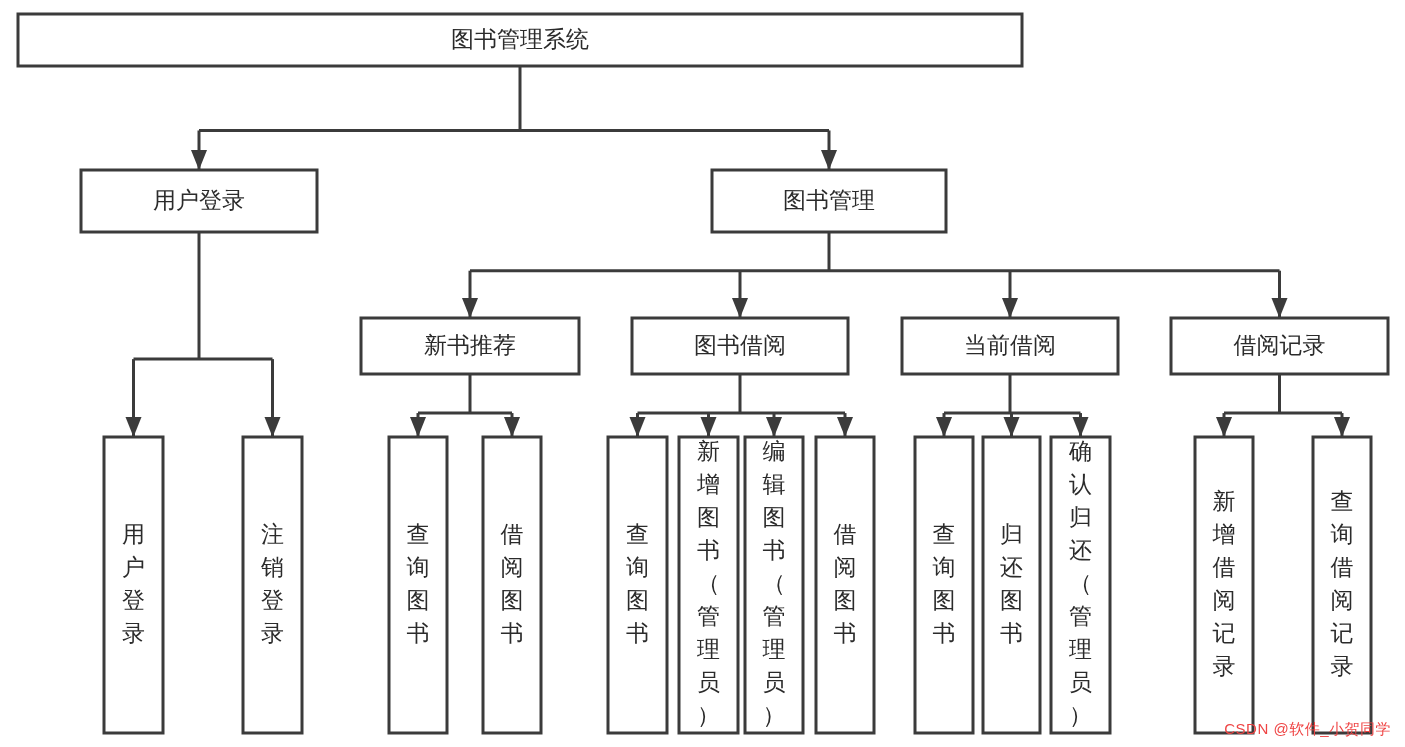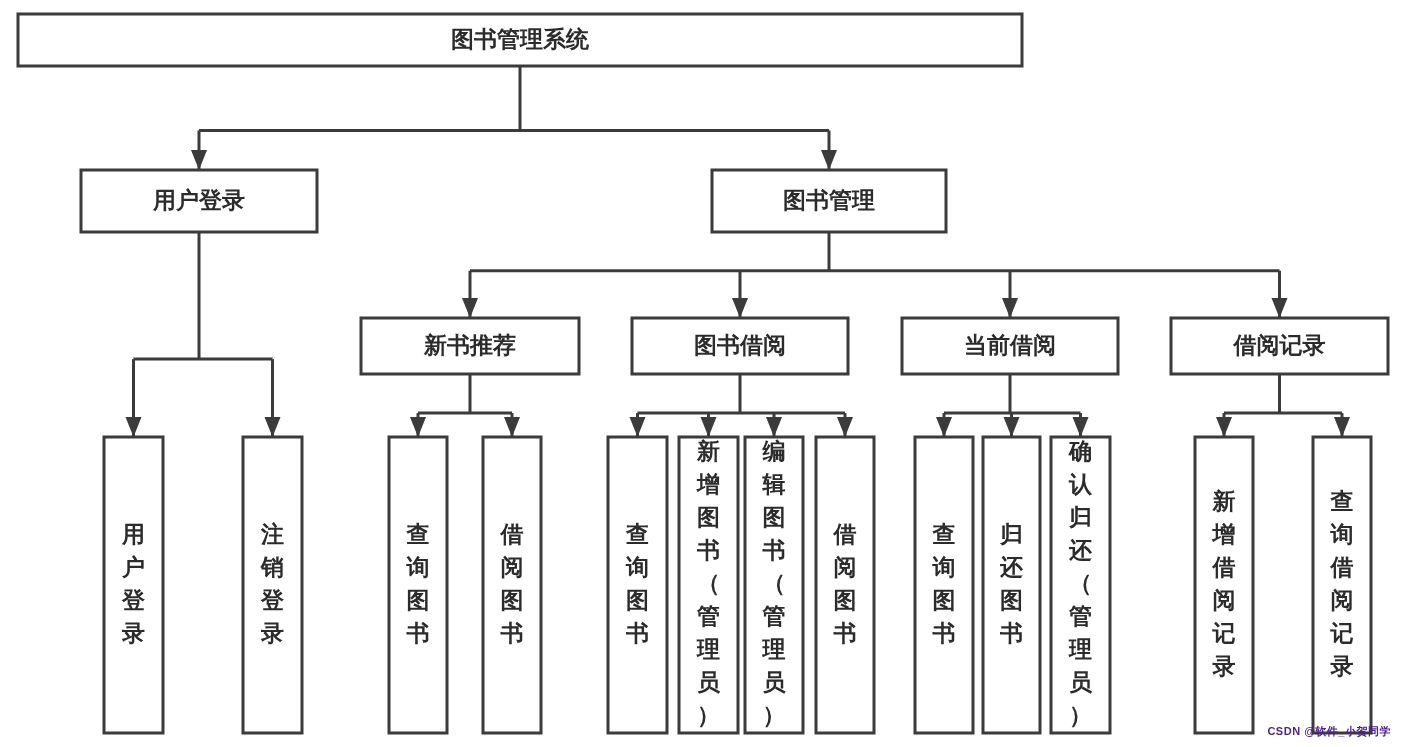--- a/index.html
+++ b/index.html
@@ -10,21 +10,20 @@
   }
   body {
     font-family: "Liberation Sans", "DejaVu Sans", sans-serif;
   }
   #diagram-root {
     position: relative;
     width: 1405px;
     height: 747px;
     background: #ffffff;
     overflow: hidden;
-    font-weight: bold;
   }
   svg#tree-svg {
     position: absolute;
     top: 0;
     left: 0;
     width: 1405px;
     height: 747px;
     display: block;
   }
   .node-rect {
@@ -56,22 +55,22 @@
     fill: #2b2b2b;
     text-anchor: middle;
     dominant-baseline: middle;
     white-space: pre;
   }
   .watermark {
     position: absolute;
     right: 14px;
     bottom: 8px;
     font-family: "Liberation Sans", "DejaVu Sans", sans-serif;
-    font-size: 11px;
-    color: #4c1d95;
+    font-size: 15px;
+    color: #ef4444;
     letter-spacing: 0.5px;
     user-select: none;
     pointer-events: none;
   }
 </style>
 </head>
 <body>
 
 <div id="diagram-root">
 

